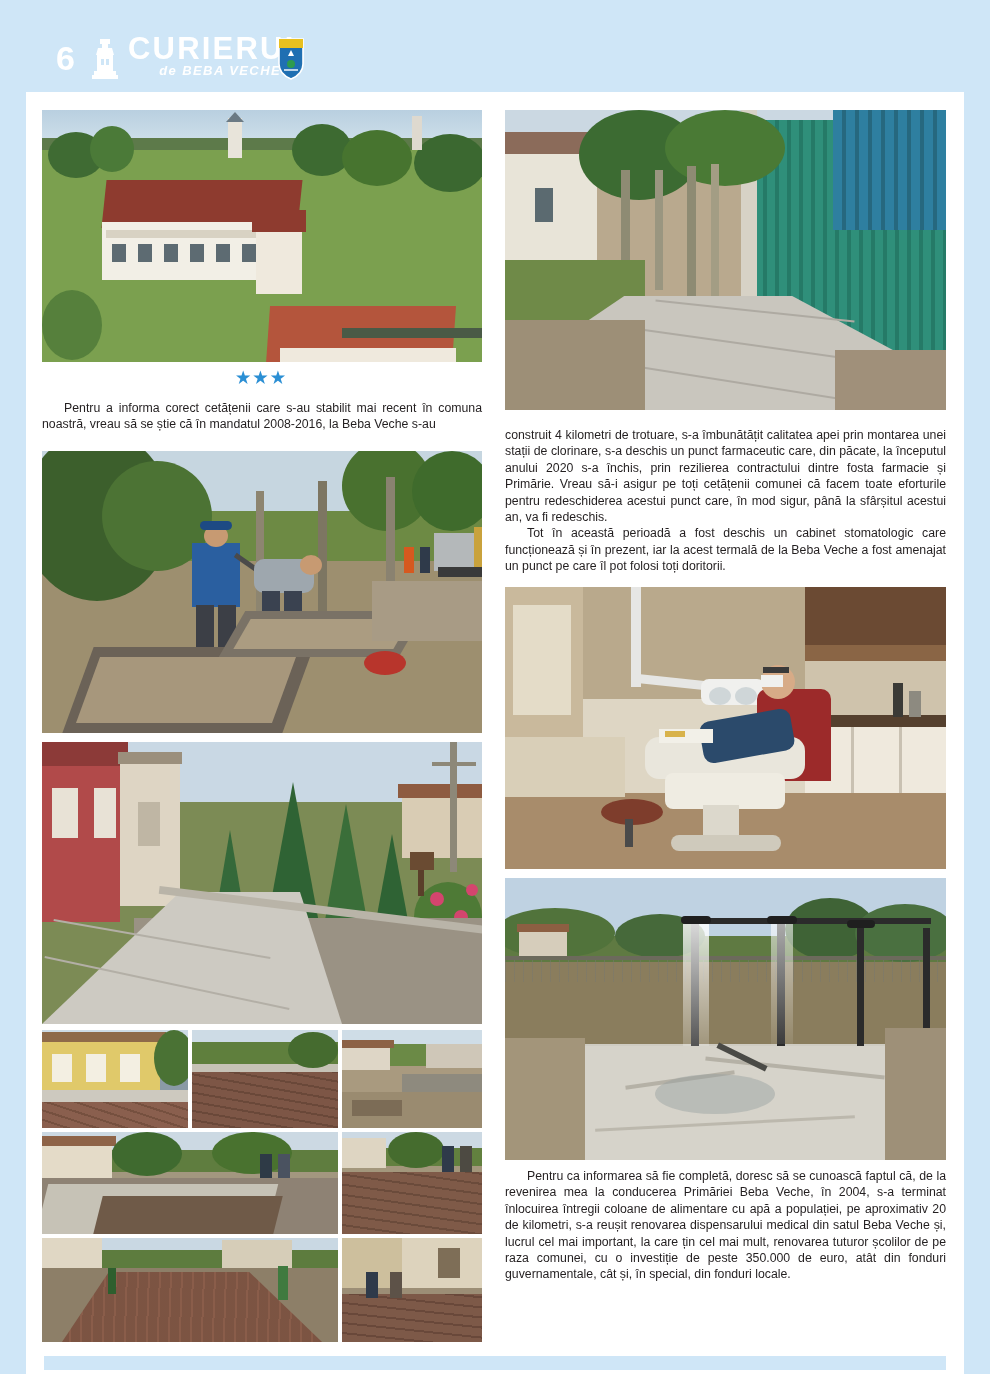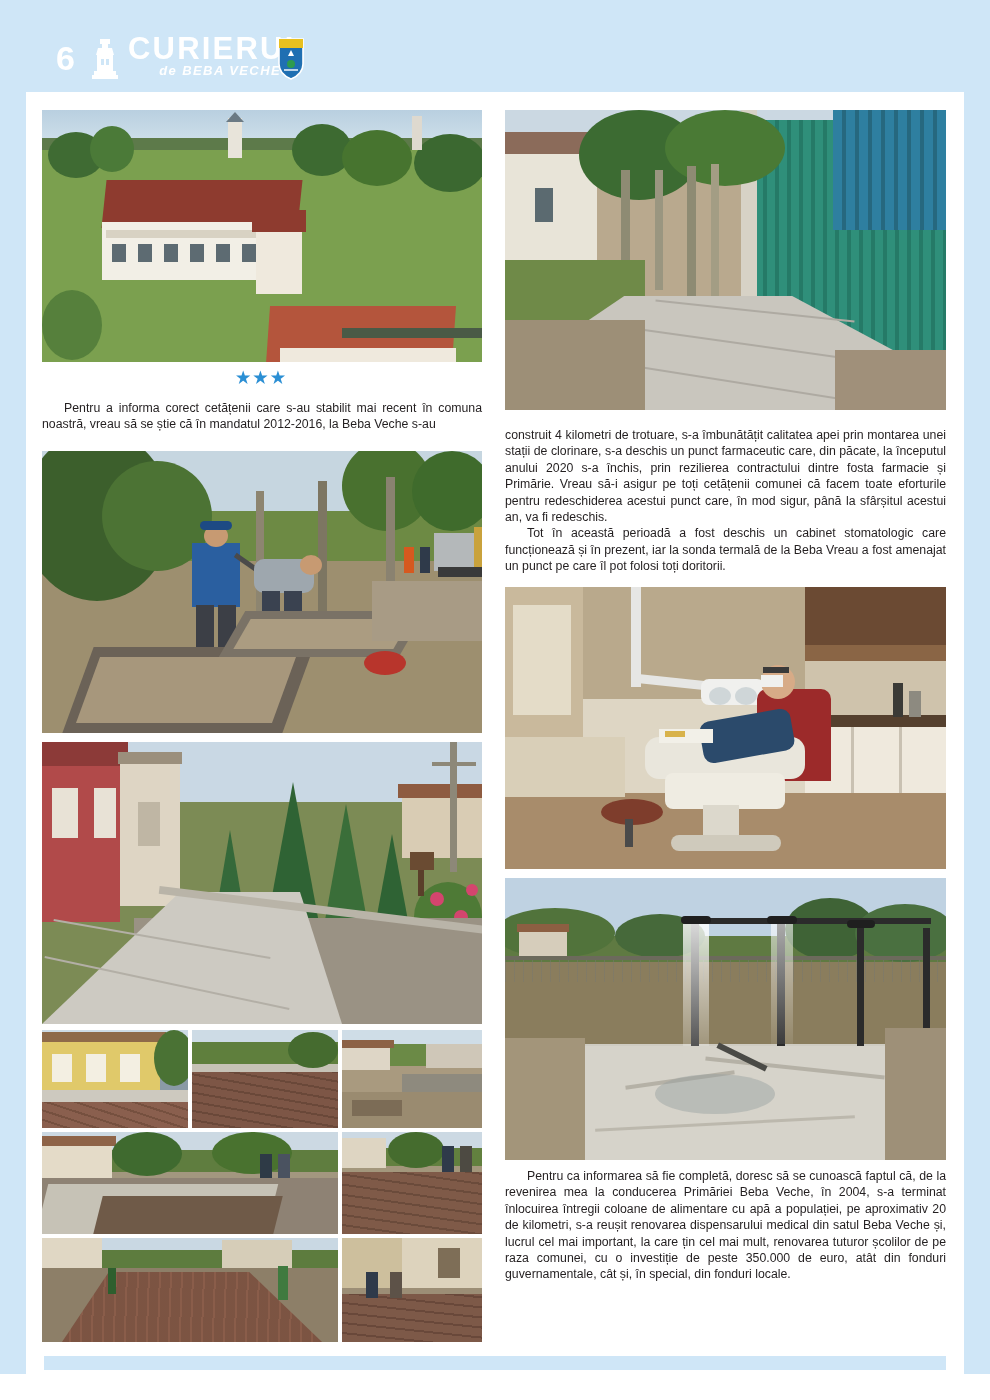--- a/index.html
+++ b/index.html
@@ -234,21 +234,21 @@
     <div class="rect" style="left:120px; top:236px; width:280px; height:2px; background:#aeaaa2; transform:rotate(8deg);"></div>
     <div class="rect" style="left:80px; top:276px; width:360px; height:2px; background:#aeaaa2; transform:rotate(9deg);"></div>
 
     <div class="rect" style="left:0px; top:210px; width:140px; height:90px; background:#9d8f77;"></div>
     <div class="rect" style="left:330px; top:240px; width:111px; height:60px; background:#a0907a;"></div>
   </div>
 
   <div class="stars">★★★</div>
 
   <div class="col-text" style="left:42px; top:400px; width:440px;">
-    <p class="indent">Pentru a informa corect cetățenii care s-au stabilit mai recent în comuna noastră, vreau să se știe că în mandatul 2012-2016, la Beba Veche s-au</p>
+    <p class="indent">Pentru a informa corect cetățenii care s-au stabilit mai recent în comuna noastră, vreau să se știe că în mandatul 2008-2016, la Beba Veche s-au</p>
   </div>
 
   <div class="photo" style="left:42px; top:451px; width:440px; height:282px;">
     <div class="h-stripe" style="top:0; height:80px; background:#c6d6e0;"></div>
     <div class="h-stripe" style="top:60px; height:60px; background:#6d8a44;"></div>
     <div class="h-stripe" style="top:110px; height:172px; background:#9d8f6f;"></div>
 
     <div class="blob" style="left:-20px; top:-20px; width:150px; height:170px; background:#3c5f2c;"></div>
     <div class="blob" style="left:60px; top:10px; width:110px; height:110px; background:#4c7334;"></div>
     <div class="blob" style="left:300px; top:-10px; width:90px; height:90px; background:#49712f;"></div>
@@ -282,21 +282,21 @@
     <div class="rect" style="left:190px; top:160px; width:180px; height:46px; background:#7a7266; transform:skewX(-30deg);"></div>
     <div class="rect" style="left:200px; top:168px; width:160px; height:30px; background:#ab9c81; transform:skewX(-30deg);"></div>
 
     <div class="blob" style="left:322px; top:200px; width:42px; height:24px; background:#b8352c;"></div>
 
     <div class="rect" style="left:330px; top:130px; width:110px; height:60px; background:#a89b85;"></div>
   </div>
 
   <div class="col-text" style="left:505px; top:427px; width:441px;">
     <p>construit 4 kilometri de trotuare, s-a îmbunătățit calitatea apei prin montarea unei stații de clorinare, s-a deschis un punct farmaceutic care, din păcate, la începutul anului 2020 s-a închis, prin rezilierea contractului dintre fosta farmacie și Primărie.  Vreau să-i asigur pe toți cetățenii comunei că facem toate eforturile pentru redeschiderea acestui punct care, în mod sigur, până la sfârșitul acestui an, va fi redeschis.</p>
-    <p class="indent">Tot în această perioadă a fost deschis un cabinet stomatologic care funcționează și în prezent, iar la sonda termală de la Beba Vreau a fost amenajat un punct pe care îl pot folosi toți doritorii.</p>
+    <p class="indent">Tot în această perioadă a fost deschis un cabinet stomatologic care funcționează și în prezent, iar la acest termală de la Beba Veche a fost amenajat un punct pe care îl pot folosi toți doritorii.</p>
   </div>
 
   <div class="photo" style="left:505px; top:587px; width:441px; height:282px;">
     <div class="h-stripe" style="top:0; height:120px; background:#b9a98c;"></div>
     <div class="h-stripe" style="top:112px; height:100px; background:#ded6c4;"></div>
     <div class="h-stripe" style="top:206px; height:76px; background:#a88c6b;"></div>
 
     <div class="rect" style="left:300px; top:0px; width:141px; height:60px; background:#6b4a33;"></div>
     <div class="rect" style="left:300px; top:58px; width:141px; height:16px; background:#8a6545;"></div>
     <div class="rect" style="left:300px; top:74px; width:141px; height:56px; background:#cfc3ac;"></div>

